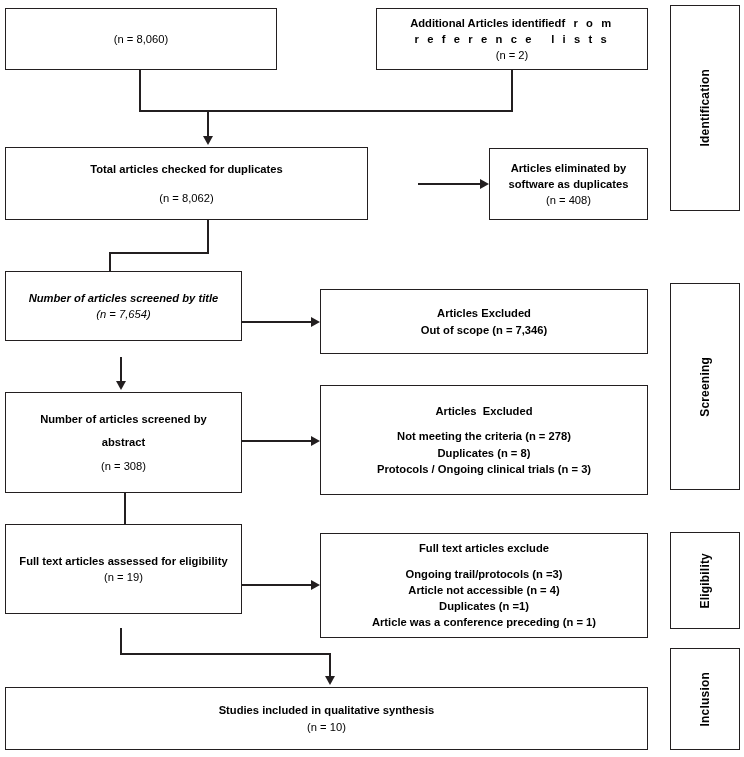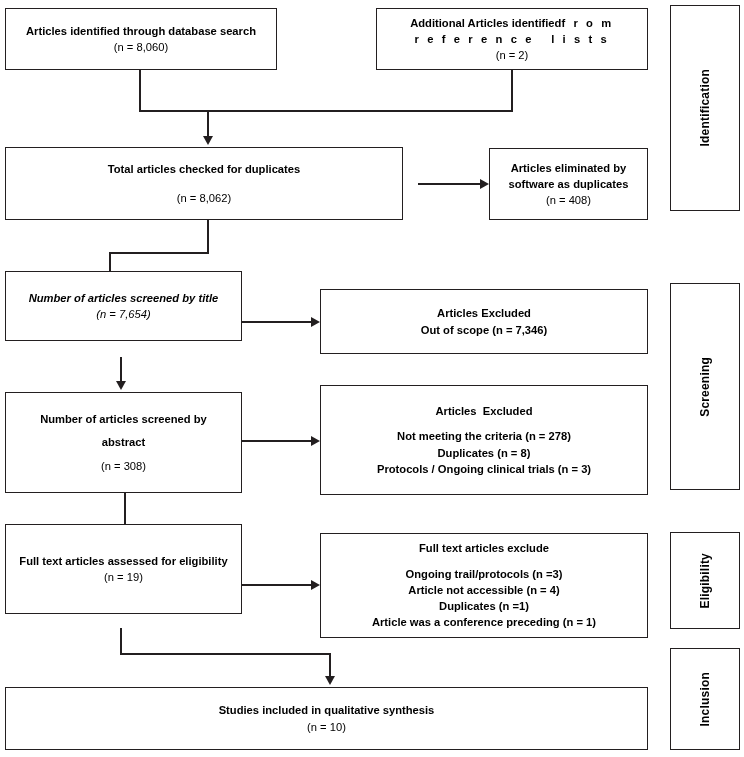--- a/index.html
+++ b/index.html
@@ -84,37 +84,36 @@
     border-bottom: 5.5px solid transparent;
     border-left: 9px solid #231f20;
   }
 </style>
 </head>
 <body>
 
 <div id="diagram">
 
   <div class="box" style="left:5px; top:8px; width:272px; height:62px;">
-    <span class="ln bold">Articles identified through database search</span>
     <span class="ln">(n = 8,060)</span>
   </div>
 
   <div class="box" style="left:376px; top:8px; width:272px; height:62px;">
     <span class="ln bold"><span>Additional Articles identified</span><span class="spaced">f r o m</span></span>
     <span class="ln bold spaced">r e f e r e n c e   l i s t s</span>
     <span class="ln">(n = 2)</span>
   </div>
 
   <div class="vline" style="left:139px; top:70px; height:42px;"></div>
   <div class="vline" style="left:511px; top:70px; height:42px;"></div>
   <div class="hline" style="left:139px; top:110px; width:374px;"></div>
   <div class="vline" style="left:207px; top:110px; height:28px;"></div>
   <div class="arrow-down" style="left:202.5px; top:136px;"></div>
 
-  <div class="box" style="left:5px; top:147px; width:398px; height:73px;gap:12px;">
+  <div class="box" style="left:5px; top:147px; width:363px; height:73px;gap:12px;">
     <span class="ln bold">Total articles checked for duplicates</span>
     <span class="ln">(n = 8,062)</span>
   </div>
 
   <div class="box" style="left:489px; top:148px; width:159px; height:72px;">
     <span class="ln bold">Articles eliminated by</span>
     <span class="ln bold">software as duplicates</span>
     <span class="ln">(n = 408)</span>
   </div>
 

